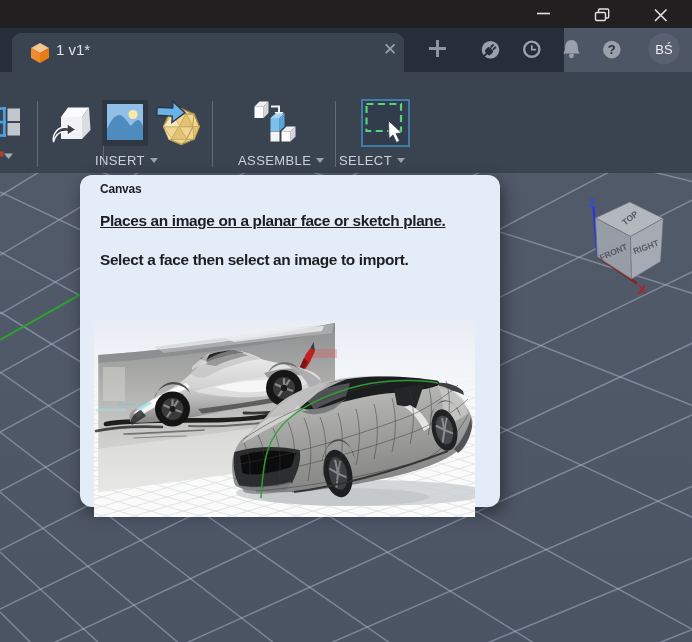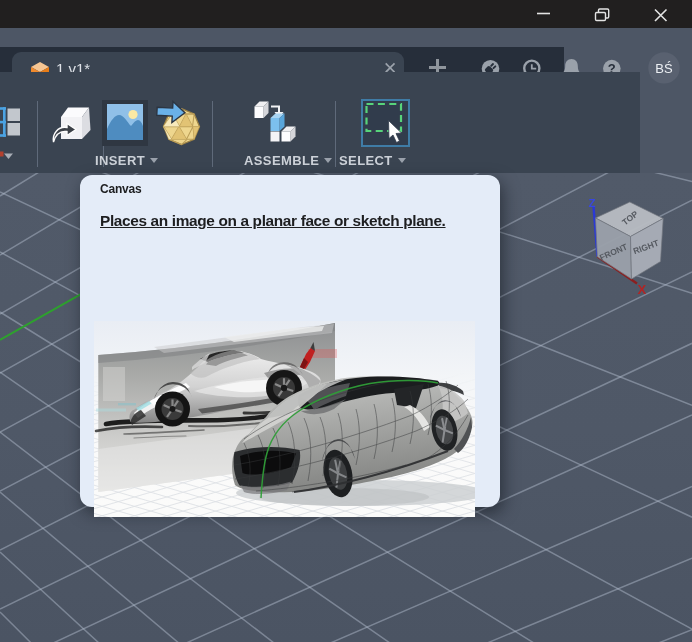--- a/index.html
+++ b/index.html
@@ -2,27 +2,27 @@
 <html><head>
 <meta charset="utf-8">
 <style>
   html,body{margin:0;padding:0;}
   body{width:692px;height:642px;overflow:hidden;position:relative;
        font-family:"Liberation Sans", sans-serif;background:#4d5665;}
   .abs{position:absolute;}
   
   #titlebar{left:0;top:0;width:692px;height:28px;background:#211f1f;}
   
-  #tabstrip{left:0;top:28px;width:564px;height:44px;background:#262e3a;margin-top:19px;}
+  #tabstrip{left:0;top:28px;width:564px;height:44px;background:#262e3a;}
   #tab{position:absolute;left:12px;top:5px;width:392px;height:39px;background:#3a4451;
        border-radius:9px 9px 0 0;}
   #tabtitle{position:absolute;left:44px;top:8px;color:#dde1e7;font-size:15px;}
   #tabclose{position:absolute;left:371px;top:6px;color:#9ba2ab;font-size:17px;}
   
-  #toolbar{left:0;top:72px;width:640px;height:101px;background:#3a4451;font-weight:bold;}
+  #toolbar{left:0;top:72px;width:692px;height:101px;background:#3a4451;}
   .sep{position:absolute;top:29px;width:1px;height:66px;background:#5f6a7a;}
   .tblabel{position:absolute;top:81px;font-size:13px;color:#ccd1d8;letter-spacing:0.4px;white-space:nowrap;}
   .caret{display:inline-block;margin-left:5px;vertical-align:2px;width:0;height:0;
          border-left:4.5px solid transparent;border-right:4.5px solid transparent;border-top:5px solid #9aa1ab;}
   
   #viewport{left:0;top:173px;width:692px;height:469px;background:linear-gradient(180deg,#515a69 0%,#4f5867 55%,#4b5463 100%);overflow:hidden;}
   
   #tooltip{left:80px;top:175px;width:420px;height:332px;background:#e4ecf8;border-radius:12px;
            box-shadow:3px 6px 16px rgba(10,14,20,0.5);color:#1d1e20;}
   #tooltip .t1{position:absolute;left:20px;top:7px;font-size:12px;font-weight:bold;letter-spacing:-0.2px;}
@@ -157,21 +157,21 @@
     <rect x="35.5" y="33.5" width="9" height="10" fill="#fdfdfe"></rect>
   </svg>
 
   <div style="position:absolute;left:361px;top:26.5px;width:49px;height:48px;background:#313c4c;border:2px solid #3f7ca6;box-sizing:border-box;"></div>
   <svg width="49" height="48" style="position:absolute;left:361px;top:26.5px" viewBox="0 0 49 48">
     <rect x="5.5" y="5" width="34.5" height="27" fill="none" stroke="#57d47b" stroke-width="2.2" stroke-dasharray="7 4.4"></rect>
     <path d="M27.5 21.5 L40.5 34 L35 34.5 L38.5 42 L35.5 43.5 L32 36 L28 39.5 Z" fill="#ffffff" stroke="#313c4c" stroke-width="0.8"></path>
   </svg>
 
   <div class="tblabel" style="left:95px">INSERT<span class="caret"></span></div>
-  <div class="tblabel" style="left:244px">ASSEMBLE<span class="caret"></span></div>
+  <div class="tblabel" style="left:238px">ASSEMBLE<span class="caret"></span></div>
   <div class="tblabel" style="left:339px">SELECT<span class="caret"></span></div>
 </div>
 
 <div class="abs" id="viewport">
   <svg width="692" height="469" viewBox="0 173 692 469" style="position:absolute;left:0;top:0">
     <g stroke="#b2bdcd" stroke-opacity="0.48" stroke-width="1.5">
         <line x1="0.0" y1="12.0" x2="692.0" y2="181.5"></line>
 <line x1="0.0" y1="72.0" x2="692.0" y2="293.4"></line>
 <line x1="0.0" y1="132.0" x2="692.0" y2="405.3"></line>
 <line x1="0.0" y1="192.0" x2="692.0" y2="517.2"></line>
@@ -212,20 +212,21 @@
       <text x="630" y="221" font-size="8.5" font-weight="bold" fill="#565a61" text-anchor="middle" transform="rotate(-38 630 218)">TOP</text>
       <text x="613.5" y="255" font-size="8.5" font-weight="bold" fill="#565a61" text-anchor="middle" transform="rotate(-24 613.5 252)">FRONT</text>
       <text x="646" y="250" font-size="8.5" font-weight="bold" fill="#565a61" text-anchor="middle" transform="rotate(-20 646 247)">RIGHT</text>
     </g>
   </svg>
 </div>
 
 <div class="abs" id="tooltip">
   <div class="t1">Canvas</div>
   <div class="t2">Places an image on a planar face or sketch plane.</div>
+  <div class="t3">Select a face then select an image to import.</div>
   <svg id="photo" viewBox="0 0 381 196">
       <defs>
 <linearGradient id="pbg" x1="0" y1="0" x2="0" y2="1">
  <stop offset="0" stop-color="#e9edf4"></stop>
           <stop offset="0.32" stop-color="#f4f6f8"></stop>
           <stop offset="0.6" stop-color="#fafafa"></stop>
           <stop offset="1" stop-color="#fbfbfa"></stop>
 </linearGradient>
 <linearGradient id="plane" x1="0" y1="0" x2="0" y2="1">
  <stop offset="0" stop-color="#8d8f91"></stop>

